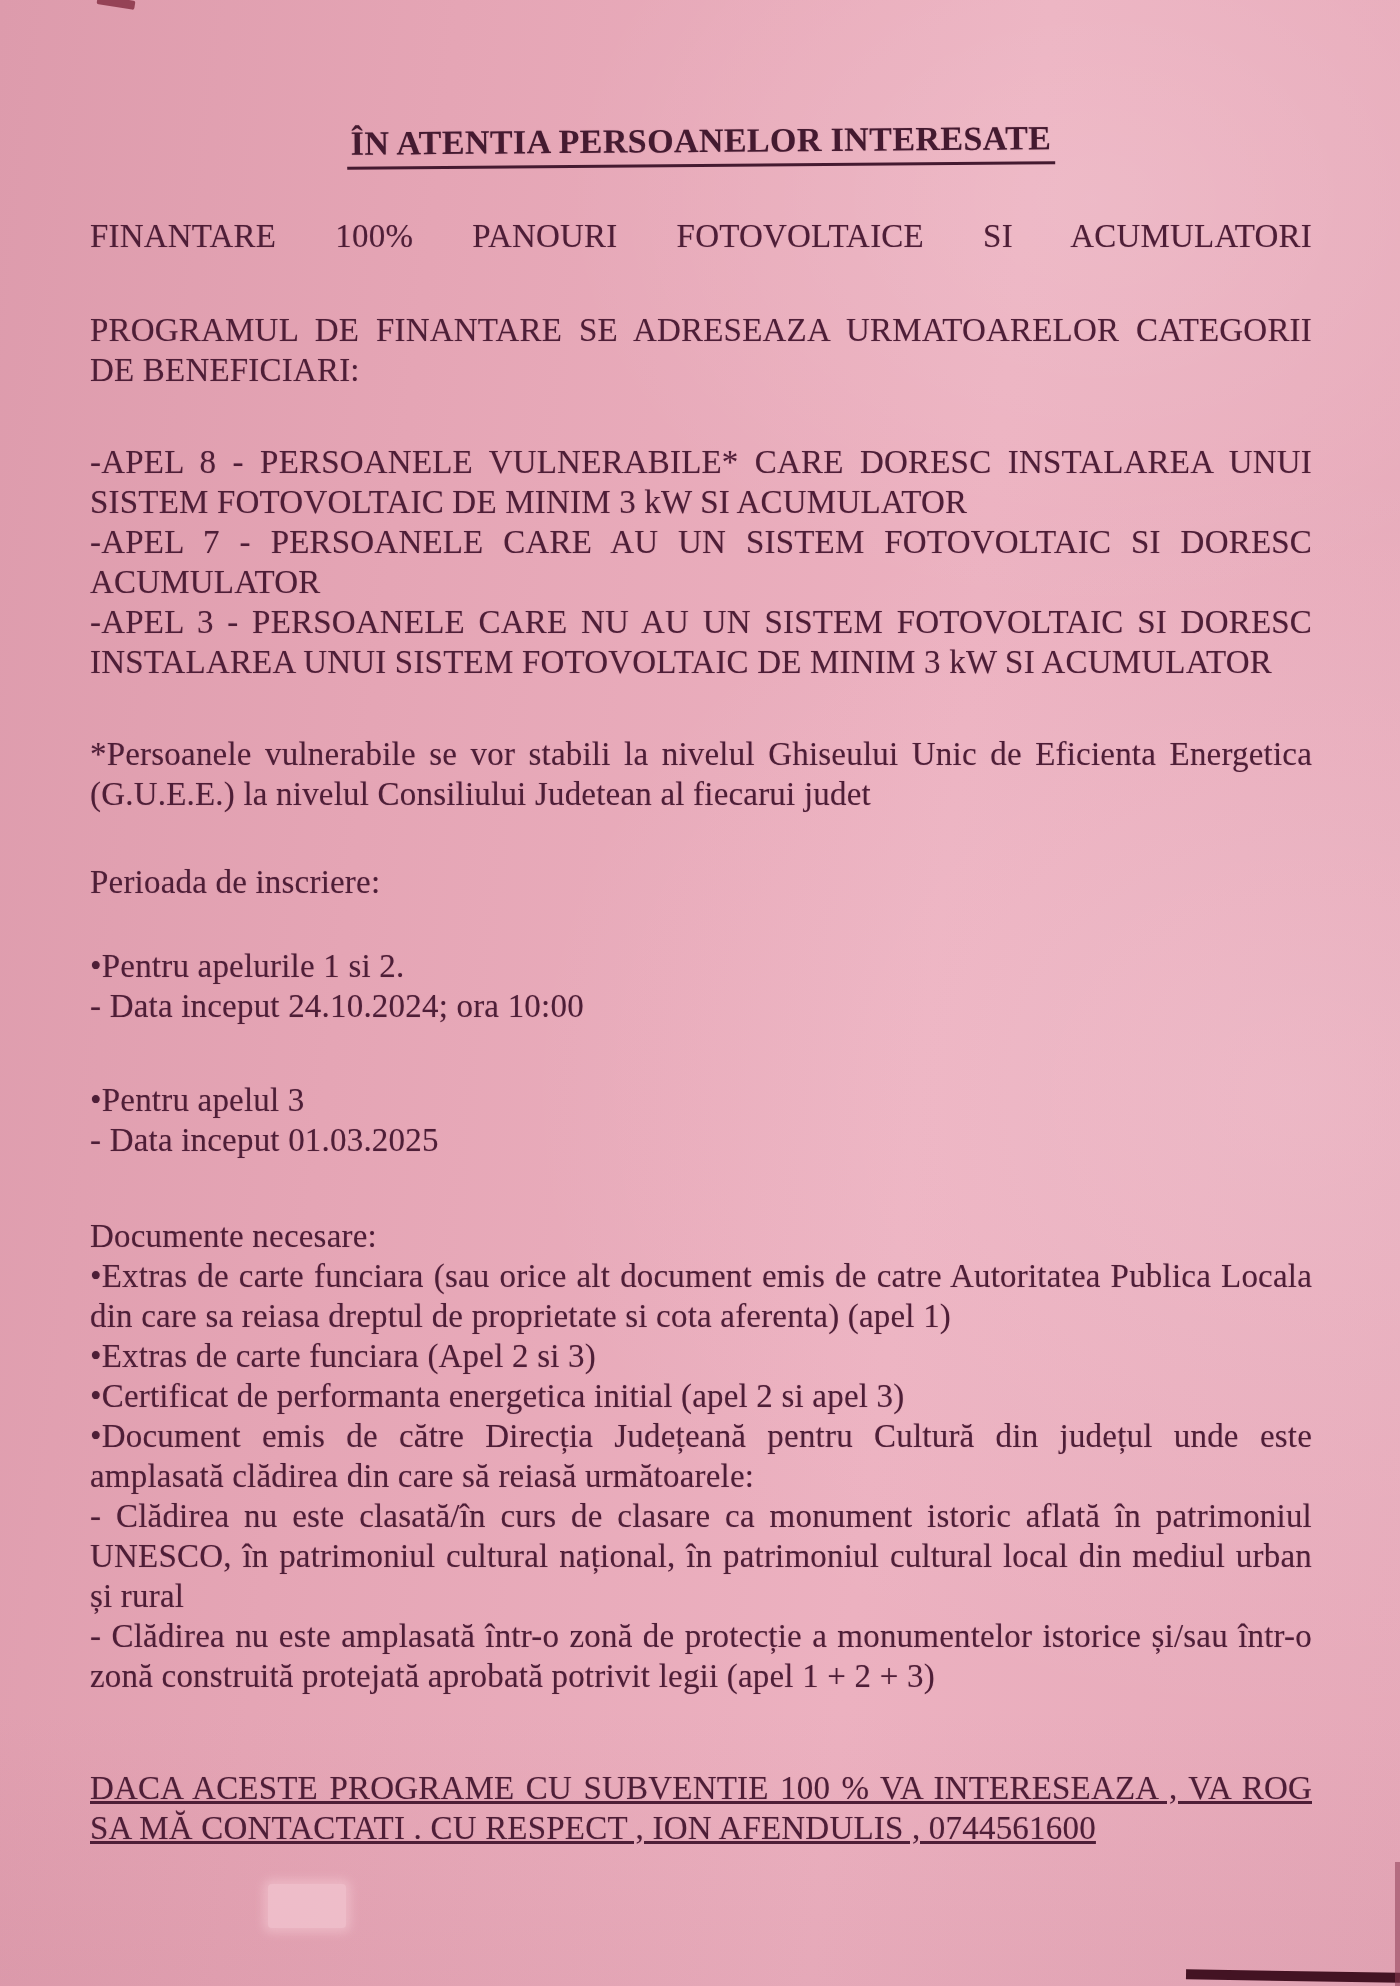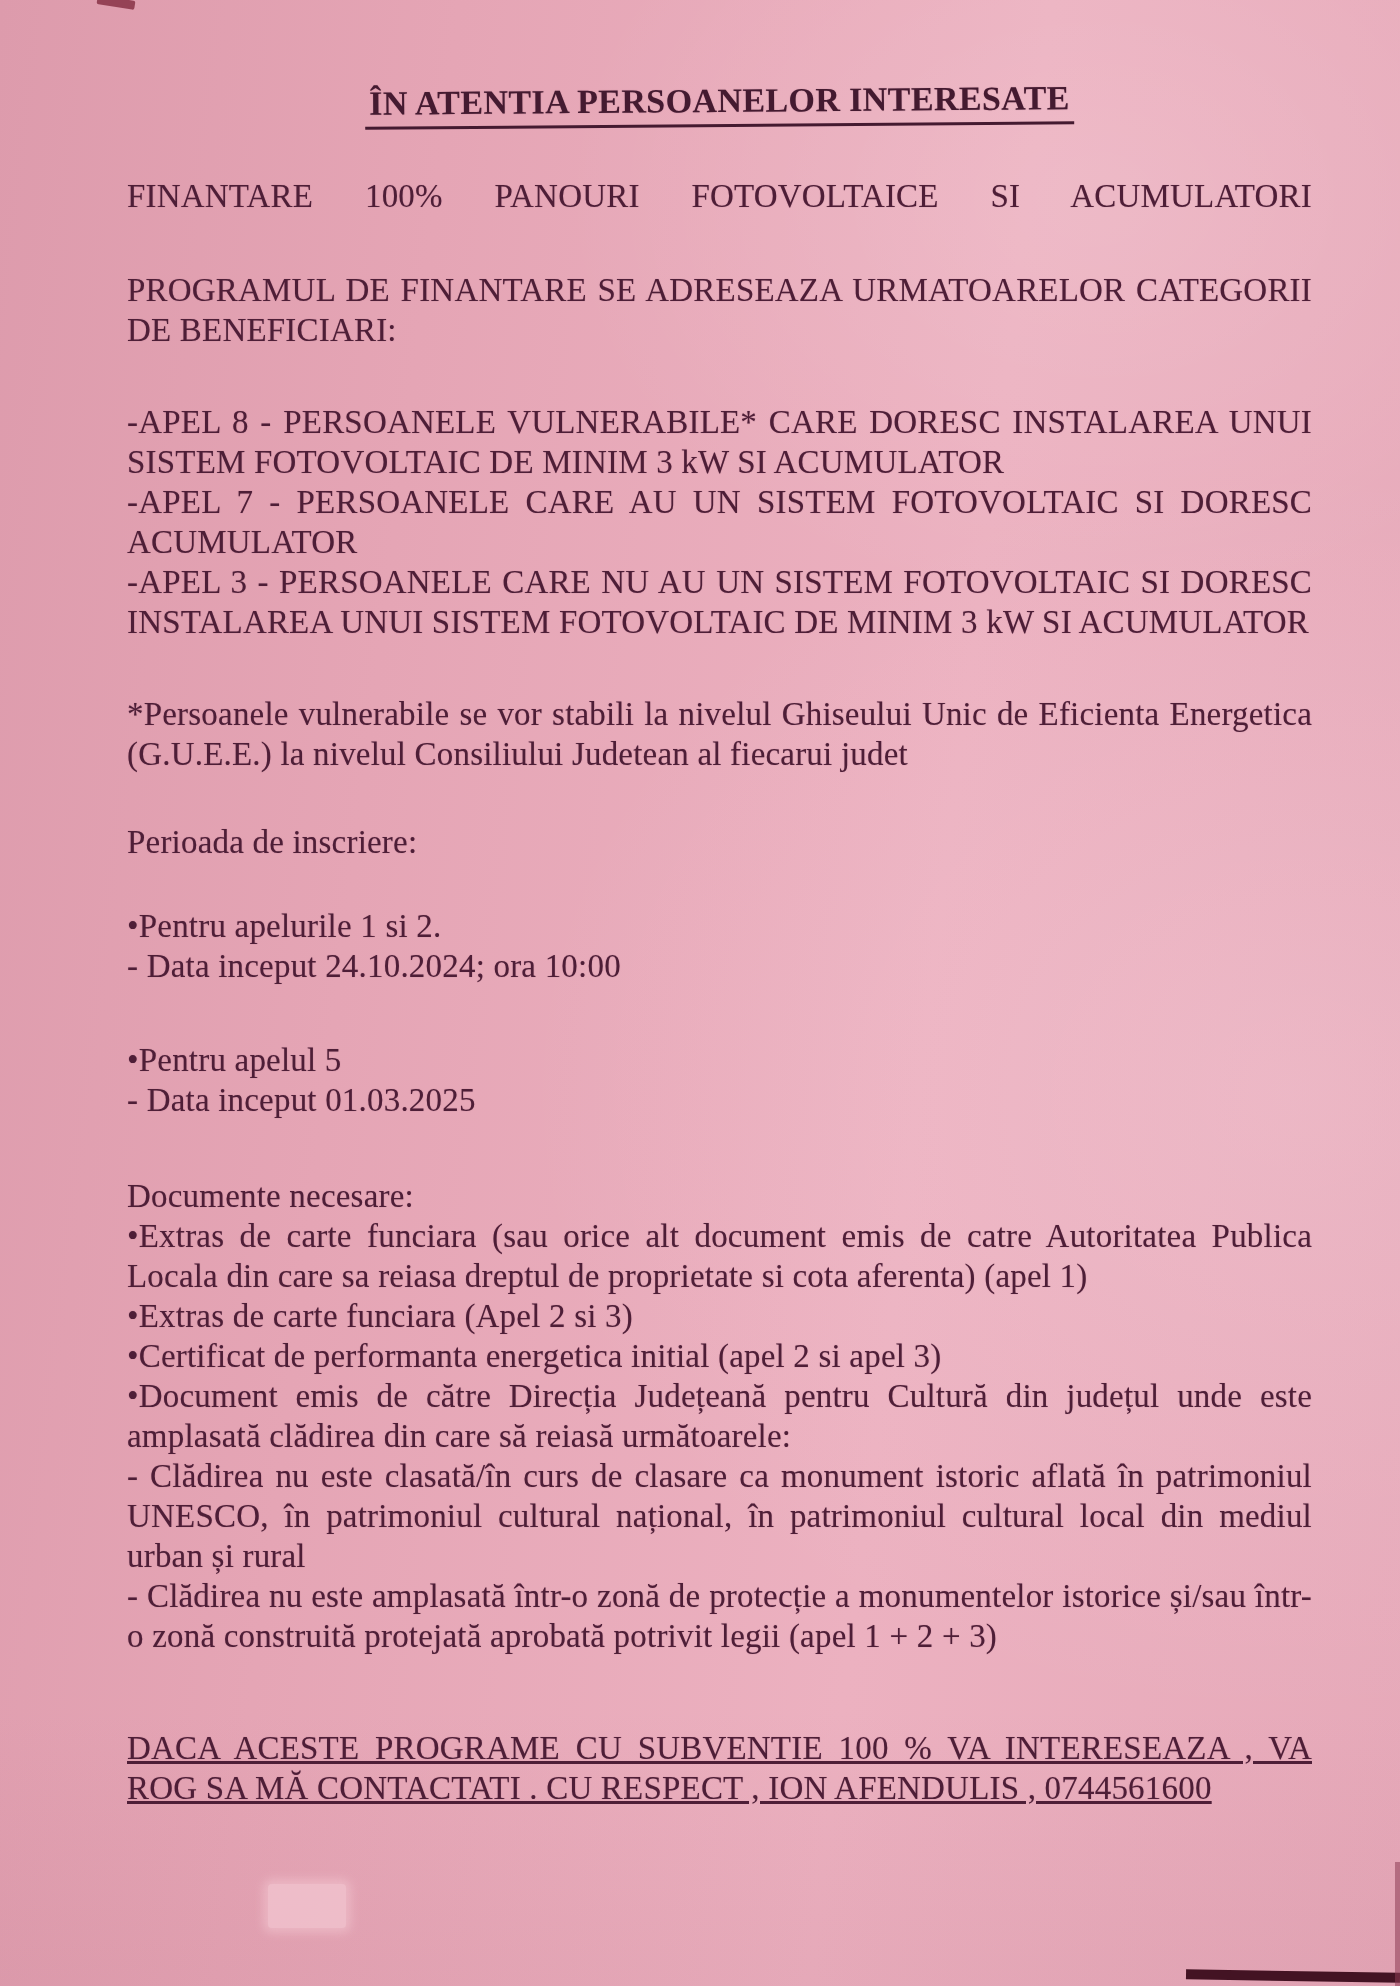--- a/index.html
+++ b/index.html
@@ -15,27 +15,26 @@
     background:
       radial-gradient(ellipse 900px 700px at 78% 10%, rgba(255,255,255,0.12), transparent 60%),
       radial-gradient(ellipse 1100px 900px at 92% 55%, rgba(255,236,242,0.18), transparent 70%),
       linear-gradient(to bottom, rgba(0,0,0,0) 86%, rgba(140,60,85,0.07) 100%),
       linear-gradient(97deg, #dd9bac 0%, #e5a5b5 28%, #ecb1c0 64%, #e6a9b9 100%);
     position: relative;
   }
   .paper {
     position: absolute;
     inset: 0;
-    padding: 48px 88px 0 90px;
+    padding: 88px 88px 0 90px;
     box-sizing: border-box;
     font-size: 33px;
     line-height: 40px;
     letter-spacing: 0.2px;
     text-shadow: 0 0 1px rgba(78,30,55,0.35);
-    margin-left: 37px;
   }
   p { margin: 0; }
   .jst { text-align: justify; }
   .jst-full { text-align: justify; text-align-last: justify; }
   .doc-title {
     text-align: center;
     margin-top: 22px;
     transform: rotate(-0.45deg);
   }
   .doc-title span {
@@ -98,21 +97,21 @@
   <p class="footnote jst">*Persoanele vulnerabile se vor stabili la nivelul Ghiseului Unic de Eficienta Energetica (G.U.E.E.) la nivelul Consiliului Judetean al fiecarui judet</p>
 
   <p class="perioada-head">Perioada de inscriere:</p>
 
   <div class="group-1">
     <p>•Pentru apelurile 1 si 2.</p>
     <p>- Data inceput 24.10.2024; ora 10:00</p>
   </div>
 
   <div class="group-2">
-    <p>•Pentru apelul 5</p>
+    <p>•Pentru apelul 3</p>
     <p>- Data inceput 01.03.2025</p>
   </div>
 
   <p class="documente-head">Documente necesare:</p>
 
   <div>
     <p class="jst">•Extras de carte funciara (sau orice alt document emis de catre Autoritatea Publica Locala din care sa reiasa dreptul de proprietate si cota aferenta) (apel 1)</p>
     <p class="jst">•Extras de carte funciara (Apel 2 si 3)</p>
     <p class="jst">•Certificat de performanta energetica initial (apel 2 si apel 3)</p>
     <p class="jst">•Document emis de către Direcția Județeană pentru Cultură din județul unde este amplasată clădirea din care să reiasă următoarele:</p>

